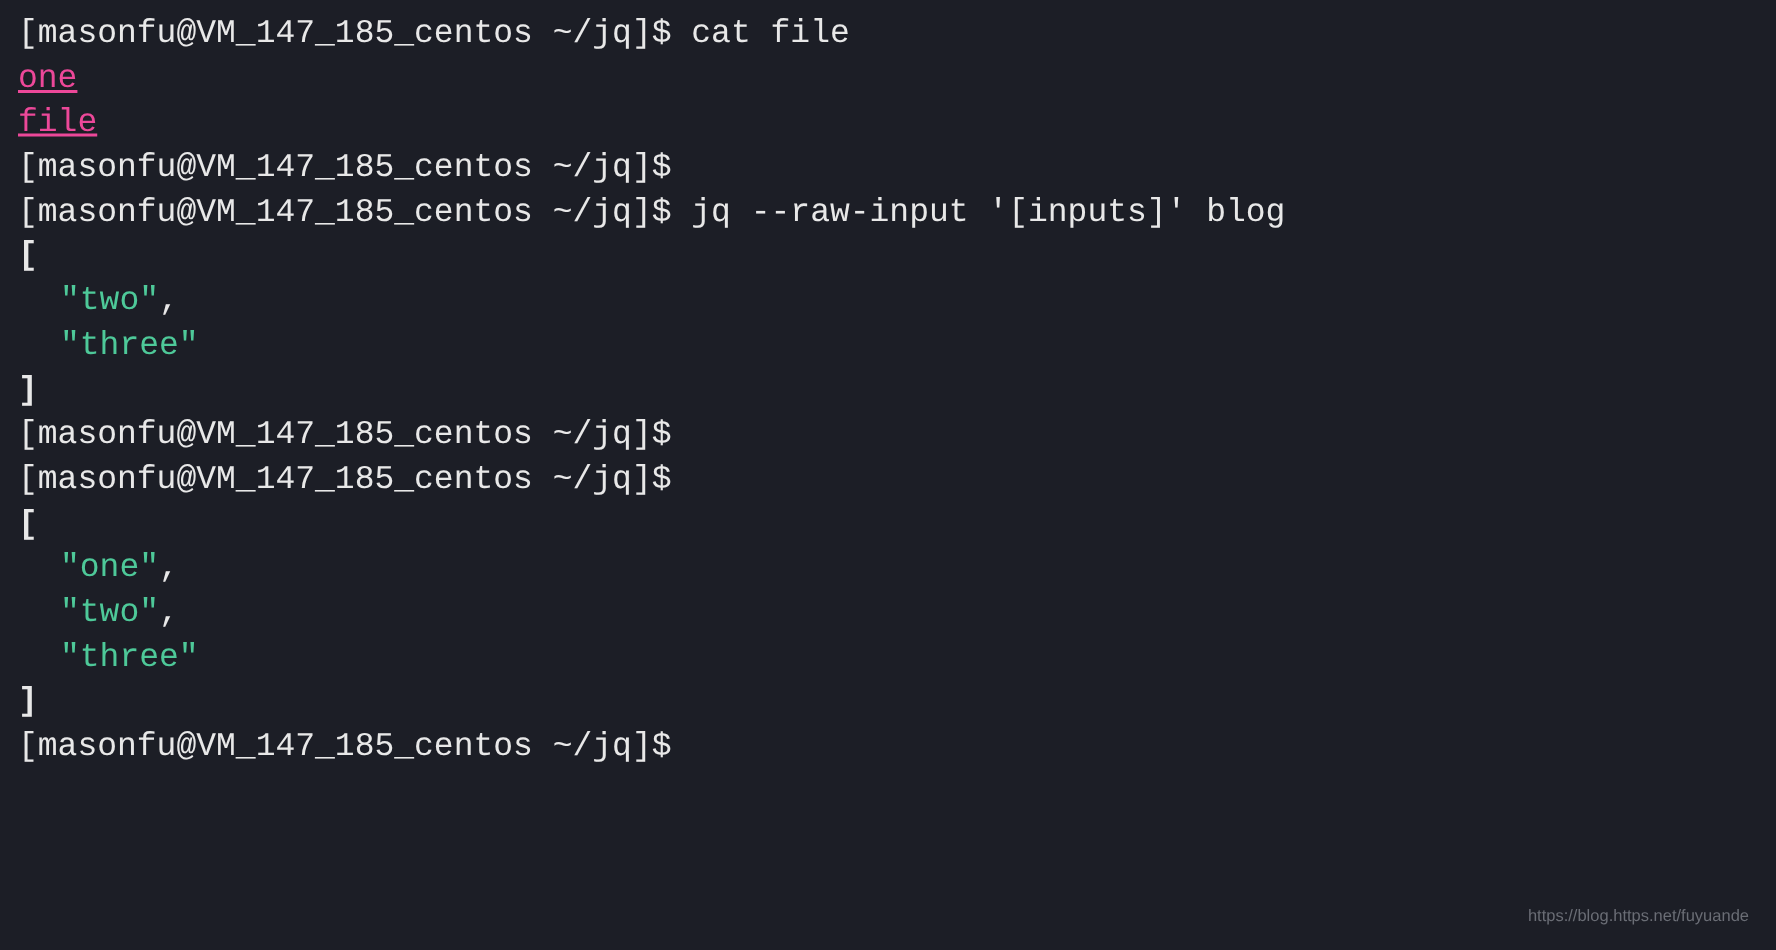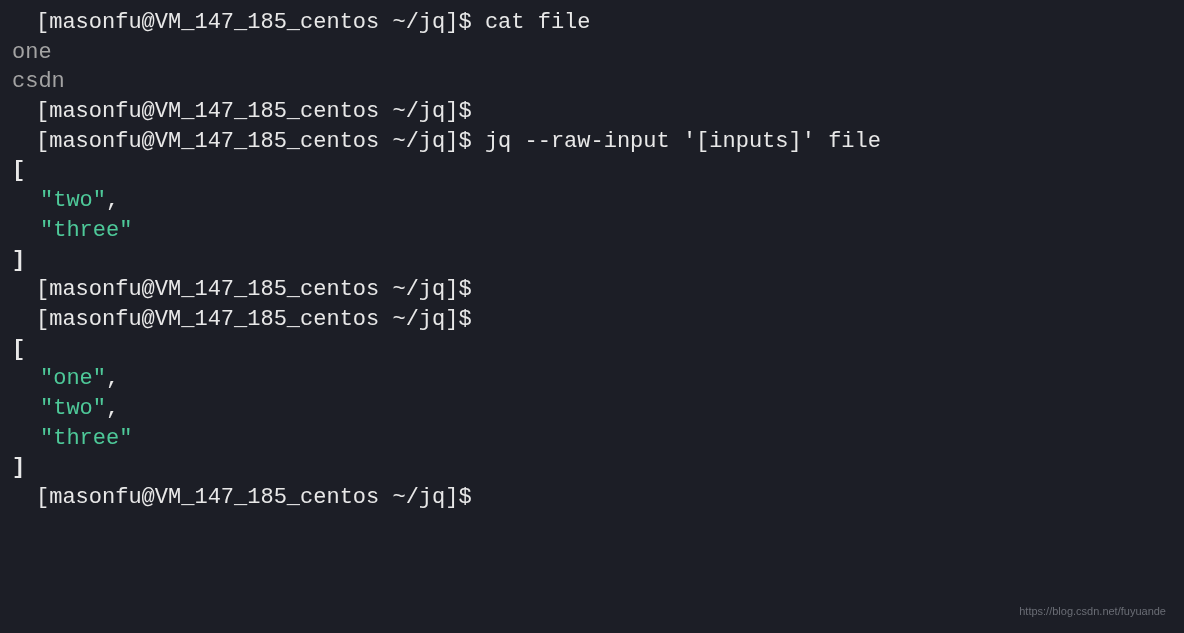--- a/index.html
+++ b/index.html
@@ -17,27 +17,27 @@
       height: 633px;
       line-height: 1.35;
       overflow: hidden;
       position: relative;
     }
     .line {
       white-space: pre;
     }
     .prompt {
       color: #e8e8e8;
-      margin-left: 24px;
     }
     .cmd {
       color: #e8e8e8;
     }
     .output {
-      color: #a3a3a3;
+      color: #ec4899;
+      text-decoration: underline;
     }
     .bracket {
       color: #e8e8e8;
       font-weight: bold;
     }
     .string {
       color: #4ec999;
     }
     .comma {
       color: #e8e8e8;
@@ -53,30 +53,30 @@
       color: #6a6d75;
       font-family: Arial, sans-serif;
     }
   </style>
 </head>
 <body>
 
 <div id="terminal-container">
     <div class="line"><span class="prompt">[masonfu@VM_147_185_centos ~/jq]$ </span><span class="cmd">cat file</span></div>
     <div class="line output">one</div>
-    <div class="line output">csdn</div>
+    <div class="line output">file</div>
     <div class="line"><span class="prompt">[masonfu@VM_147_185_centos ~/jq]$ </span><span class="cmd"></span></div>
-    <div class="line"><span class="prompt">[masonfu@VM_147_185_centos ~/jq]$ </span><span class="cmd">jq --raw-input '[inputs]' file</span></div>
+    <div class="line"><span class="prompt">[masonfu@VM_147_185_centos ~/jq]$ </span><span class="cmd">jq --raw-input '[inputs]' blog</span></div>
     <div class="line bracket">[</div>
     <div class="line indent"><span class="string">"two"</span><span class="comma">,</span></div>
     <div class="line indent"><span class="string">"three"</span></div>
     <div class="line bracket">]</div>
     <div class="line"><span class="prompt">[masonfu@VM_147_185_centos ~/jq]$ </span><span class="cmd"></span></div>
     <div class="line"><span class="prompt">[masonfu@VM_147_185_centos ~/jq]$ </span><span class="cmd"></span></div>
     <div class="line bracket">[</div>
     <div class="line indent"><span class="string">"one"</span><span class="comma">,</span></div>
     <div class="line indent"><span class="string">"two"</span><span class="comma">,</span></div>
     <div class="line indent"><span class="string">"three"</span></div>
     <div class="line bracket">]</div>
     <div class="line"><span class="prompt">[masonfu@VM_147_185_centos ~/jq]$ </span><span class="cmd"></span></div>
   </div>
 
-<div class="watermark">https://blog.csdn.net/fuyuande</div>
+<div class="watermark">https://blog.https.net/fuyuande</div>
 
 </body></html>

